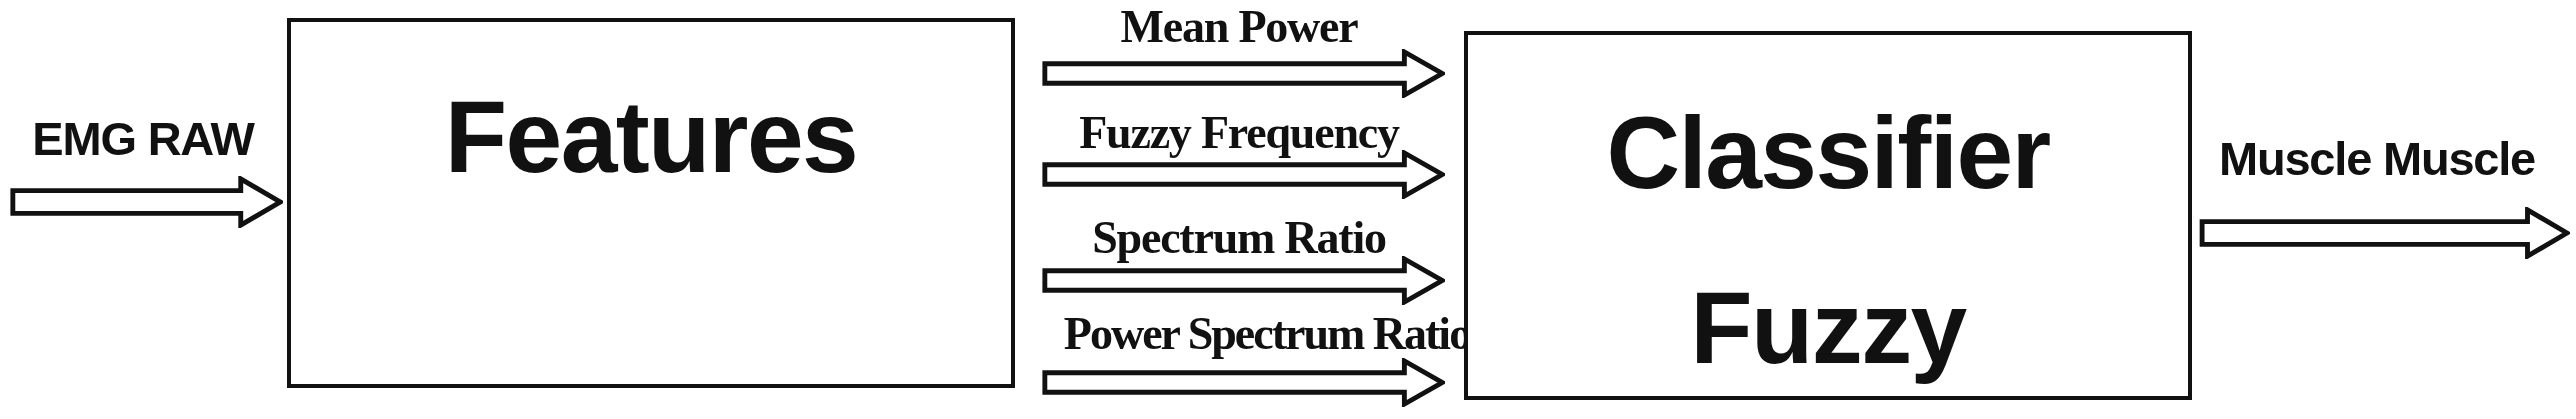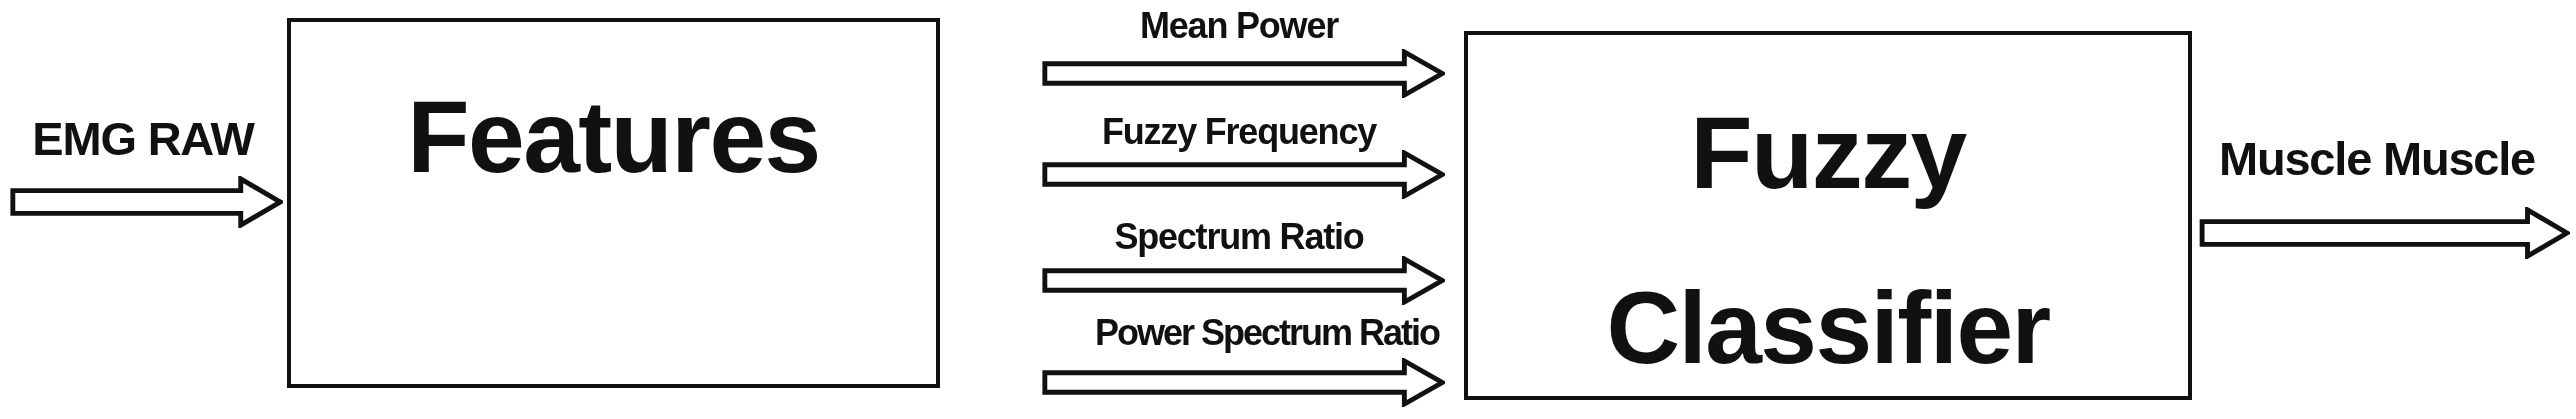--- a/index.html
+++ b/index.html
@@ -22,21 +22,21 @@
     border: 4.9px solid #111111;
     background: #ffffff;
     display: flex;
     flex-direction: column;
     align-items: center;
     justify-content: flex-start;
   }
   .box-1 {
     left: 287px;
     top: 18px;
-    width: 653px;
+    width: 728px;
     height: 370px;
     padding-top: 28px;
   }
   .box-2 {
     left: 1464px;
     top: 31px;
     width: 728px;
     height: 369px;
     padding-top: 31px;
   }
@@ -51,21 +51,22 @@
     position: absolute;
     transform: translate(-50%, -50%);
     font-weight: bold;
     white-space: nowrap;
     letter-spacing: -1.2px;
   }
   .io-label {
     font-size: 47px;
   }
   .sig-label {
-    font-size: 36px;
+    font-size: 46px;
+    font-family: Liberation Serif, serif;
   }
   .sig-label.long {
     letter-spacing: -2px;
     margin-left: 28px;
   }
   svg.block-arrow {
     position: absolute;
     display: block;
   }
   .arrow-shape {
@@ -104,22 +105,22 @@
   <svg class="block-arrow" style="left:1042px; top:256px;" width="403" height="49" viewBox="0 0 496 60">
       <polygon points="3.5,18 446,18 446,3.5 492.5,30 446,56.5 446,42 3.5,42" class="arrow-shape"></polygon>
     </svg>
 
   <div class="flow-label sig-label long" style="left:1239px; top:333px;">Power Spectrum Ratio</div>
   <svg class="block-arrow" style="left:1042px; top:358px;" width="403" height="49" viewBox="0 0 496 60">
       <polygon points="3.5,18 446,18 446,3.5 492.5,30 446,56.5 446,42 3.5,42" class="arrow-shape"></polygon>
     </svg>
 
   <div class="box box-2">
+    <div class="box-line">Classifier</div>
     <div class="box-line">Fuzzy</div>
-    <div class="box-line">Classifier</div>
   </div>
 
   <div class="flow-label io-label" style="left:2377px; top:158px;">Muscle Muscle</div>
 
   <svg class="block-arrow" style="left:2199px; top:207px;" width="371" height="52" viewBox="0 0 456 64">
       <polygon points="3.5,18 404,18 404,3.5 452.5,32 404,60.5 404,46 3.5,46" class="arrow-shape"></polygon>
     </svg>
 
 </div>
 

